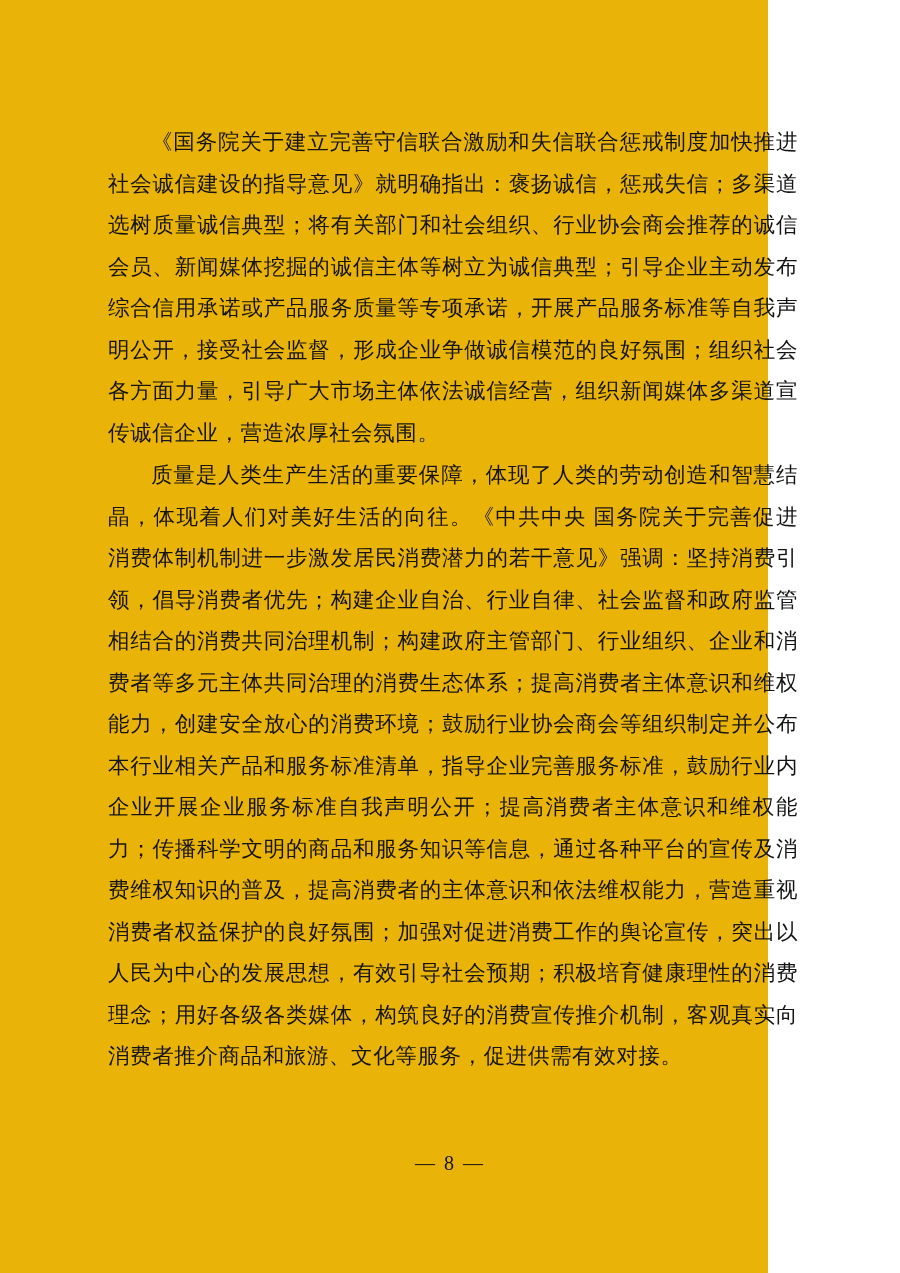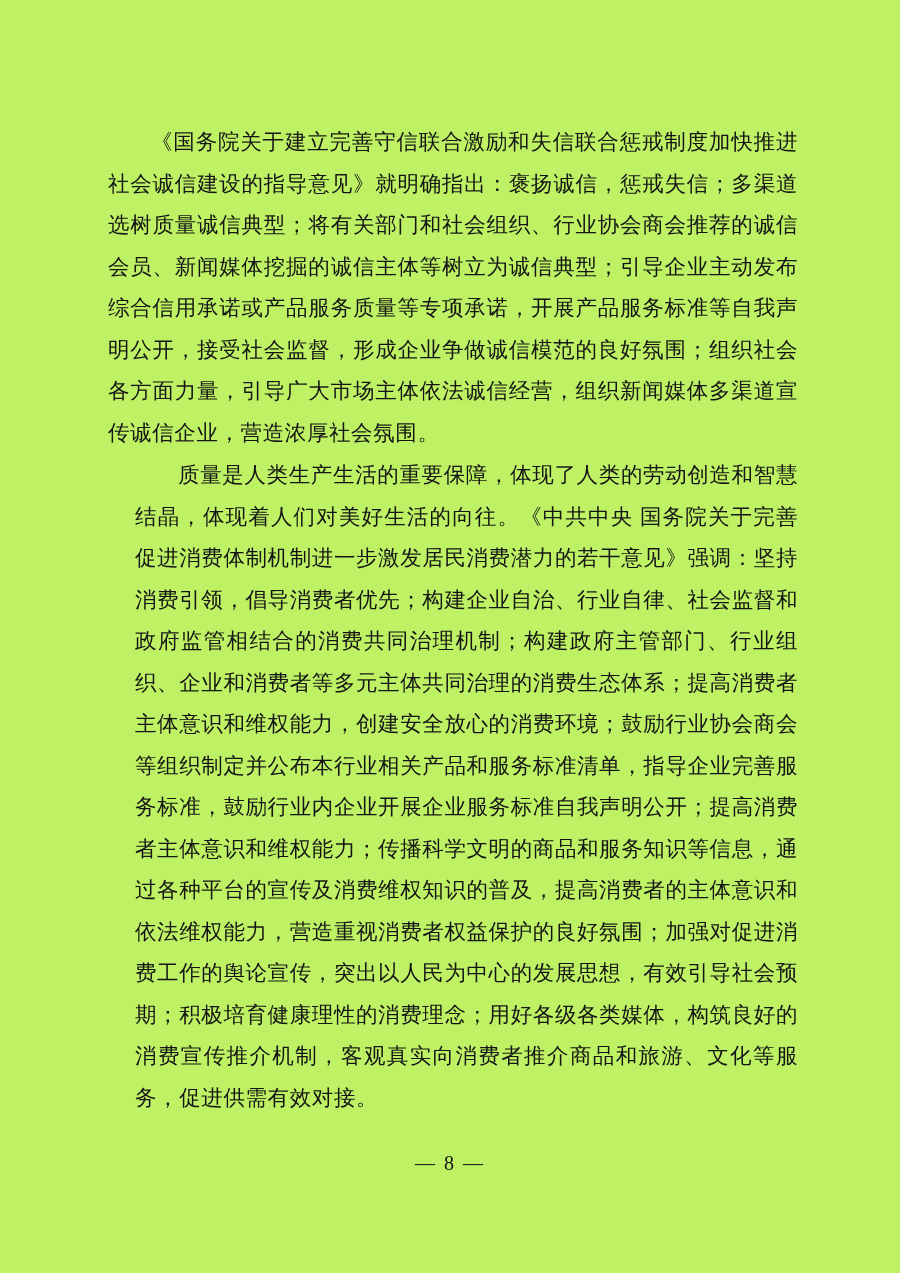--- a/index.html
+++ b/index.html
@@ -12,44 +12,43 @@
     height: 1273px;
     font-family: "Liberation Serif", "DejaVu Serif", serif;
     color: #111111;
     position: relative;
     overflow: hidden;
   }
   .page {
     position: absolute;
     left: 0;
     top: 0;
-    width: 900px;
+    width: 768px;
     height: 1273px;
-    background: #bef264;
+    background: #eab308;
   }
   .content {
     position: absolute;
     left: 108px;
     top: 122px;
     width: 690px;
   }
   .para {
     margin: 0 0 0 0;
     font-size: 21.5px;
     line-height: 41.5px;
     letter-spacing: 0.6px;
     text-align: justify;
     text-justify: inter-ideograph;
     text-indent: 2em;
     color: #141414;
     font-family: "Liberation Serif", "DejaVu Serif", serif;
   }
   .para + .para {
     margin-top: 1px;
-    margin-left: 27px;
   }
   .pagenum {
     position: absolute;
     left: 0;
     top: 1152px;
     width: 900px;
     text-align: center;
     font-size: 20px;
     letter-spacing: 2px;
     color: #151515;

